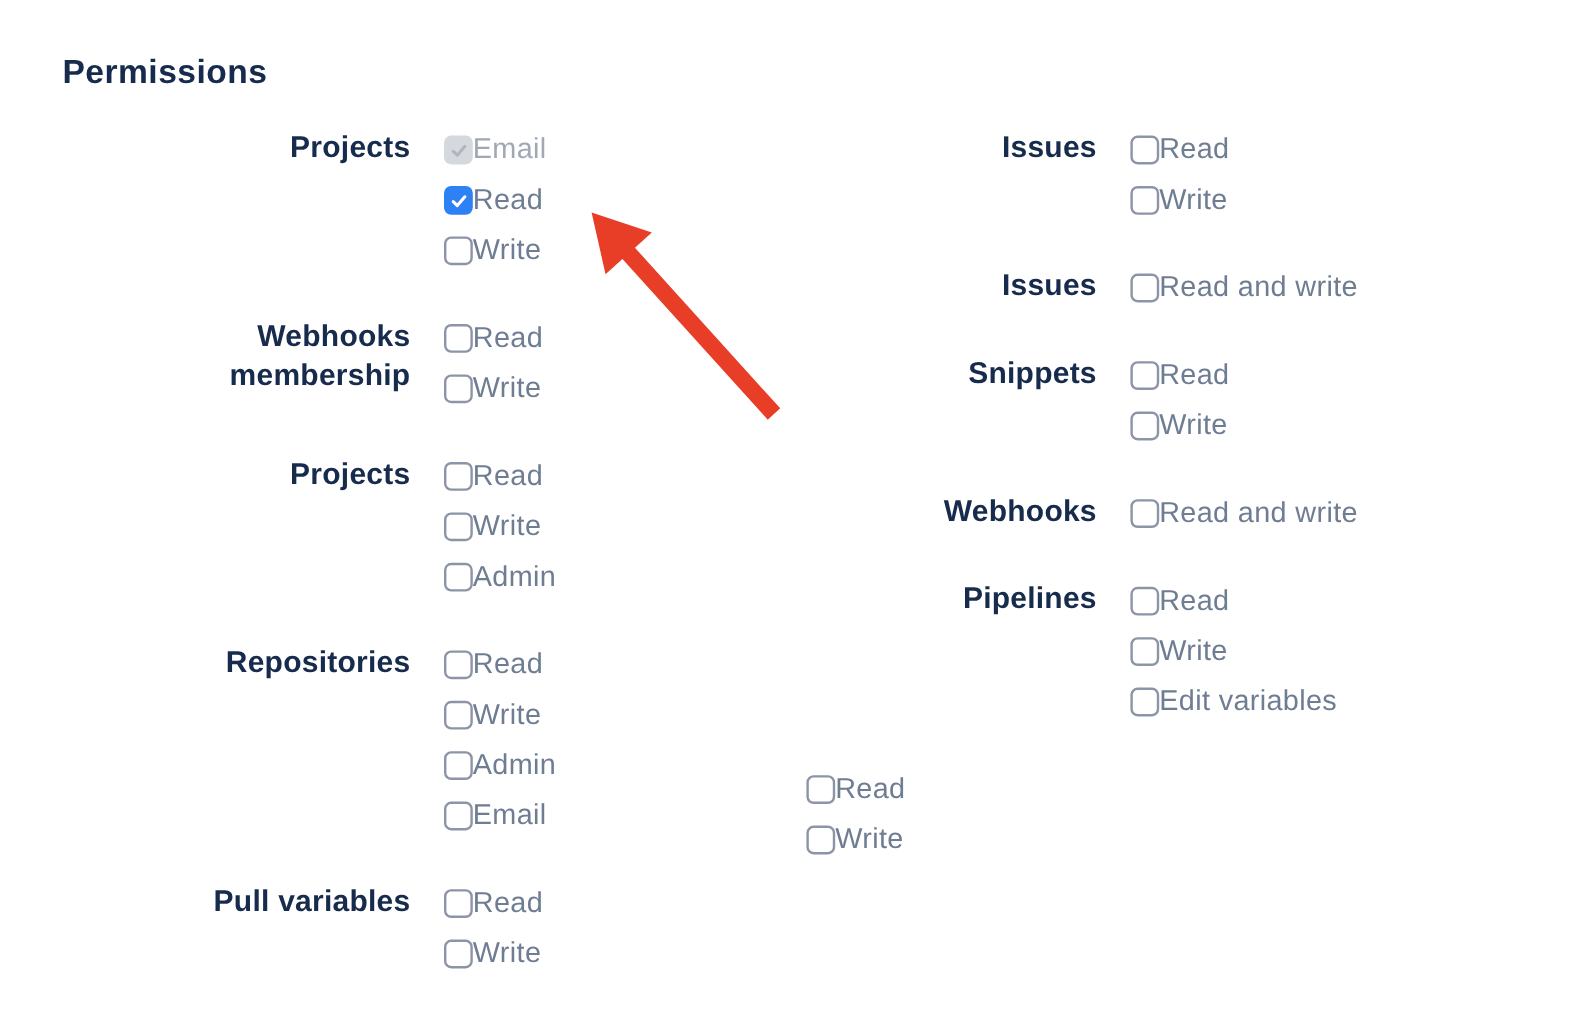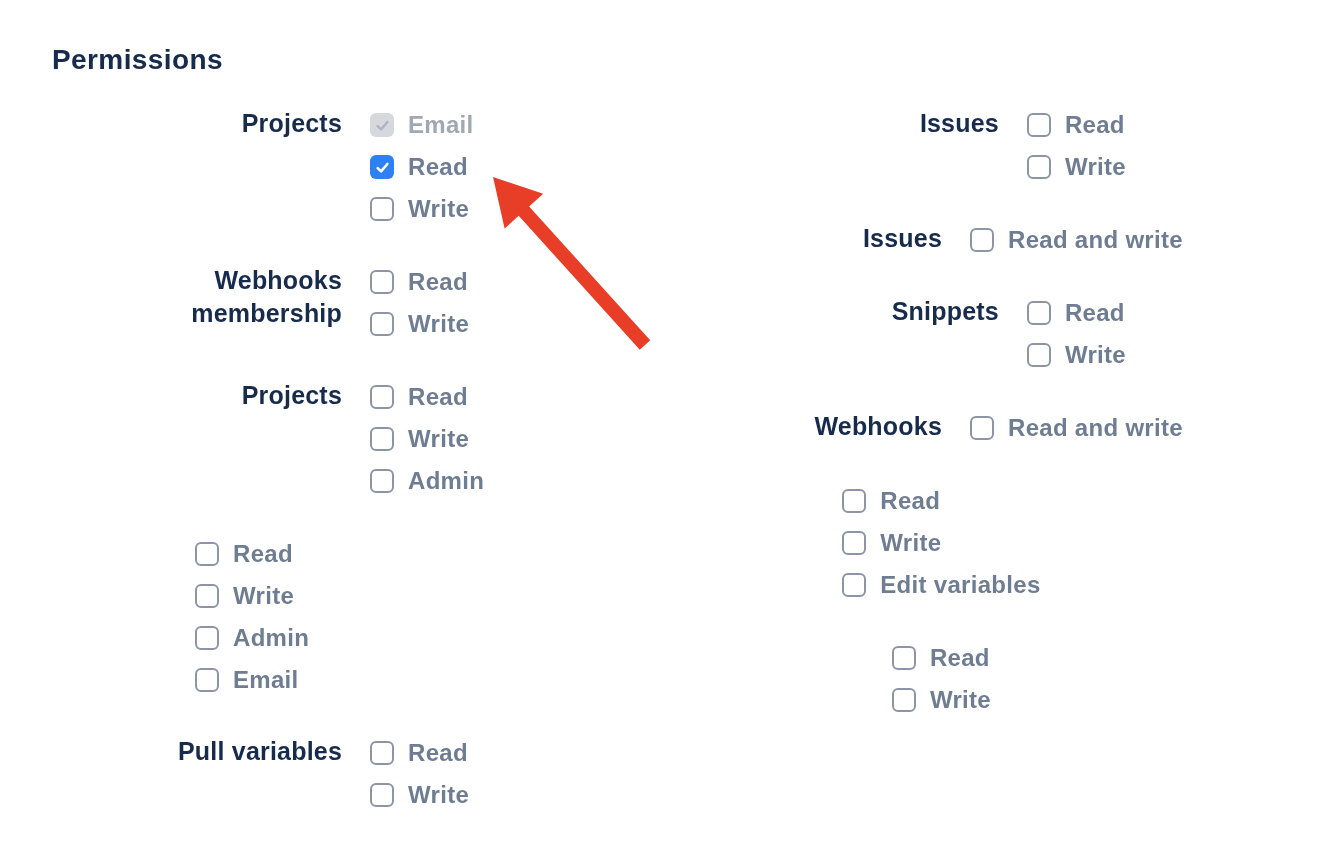--- a/index.html
+++ b/index.html
@@ -20,21 +20,21 @@
     color: var(--heading-text, #172B4D);
   }
   .col {
     position: absolute;
     top: 104px;
     display: flex;
     flex-direction: column;
     gap: 31px;
   }
   .col-left  { left: 167px; }
-  .col-right { left: 672px; align-items: center; }
+  .col-right { left: 644px; }
   .perm-section { display: flex; }
   .perm-label {
     flex: 0 0 auto;
     text-align: right;
     font-weight: bold;
     font-size: 25px;
     line-height: 33px;
     padding-top: 3px;
     letter-spacing: 0.2px;
     color: var(--section-label-text, #172B4D);
@@ -43,23 +43,21 @@
   .col-right .perm-label { width: 270px; }
   .perm-options {
     margin-left: 28px;
     display: flex;
     flex-direction: column;
   }
   .opt-row {
     height: 42px;
     display: flex;
     align-items: center;
-    gap: 14px;
     cursor: pointer;
-    font-weight: bold;
   }
   .opt-row.disabled { cursor: default; }
   .checkbox {
     width: 24px; height: 24px;
     box-sizing: border-box;
     border-radius: 6px;
     flex: 0 0 auto;
     display: flex;
     align-items: center;
     justify-content: center;
@@ -146,20 +144,21 @@
             <span class="checkbox unchecked"></span>
             <span class="opt-label">Write</span>
           </label>
           <label class="opt-row">
             <span class="checkbox unchecked"></span>
             <span class="opt-label">Admin</span>
           </label>
         </div>
       </section>
       <section class="perm-section">
+        <div class="perm-label">Repositories</div>
         <div class="perm-options">
           <label class="opt-row">
             <span class="checkbox unchecked"></span>
             <span class="opt-label">Read</span>
           </label>
           <label class="opt-row">
             <span class="checkbox unchecked"></span>
             <span class="opt-label">Write</span>
           </label>
           <label class="opt-row">
@@ -225,20 +224,21 @@
       <section class="perm-section">
         <div class="perm-label">Webhooks</div>
         <div class="perm-options">
           <label class="opt-row">
             <span class="checkbox unchecked"></span>
             <span class="opt-label">Read and write</span>
           </label>
         </div>
       </section>
       <section class="perm-section">
+        <div class="perm-label">Pipelines</div>
         <div class="perm-options">
           <label class="opt-row">
             <span class="checkbox unchecked"></span>
             <span class="opt-label">Read</span>
           </label>
           <label class="opt-row">
             <span class="checkbox unchecked"></span>
             <span class="opt-label">Write</span>
           </label>
           <label class="opt-row">

